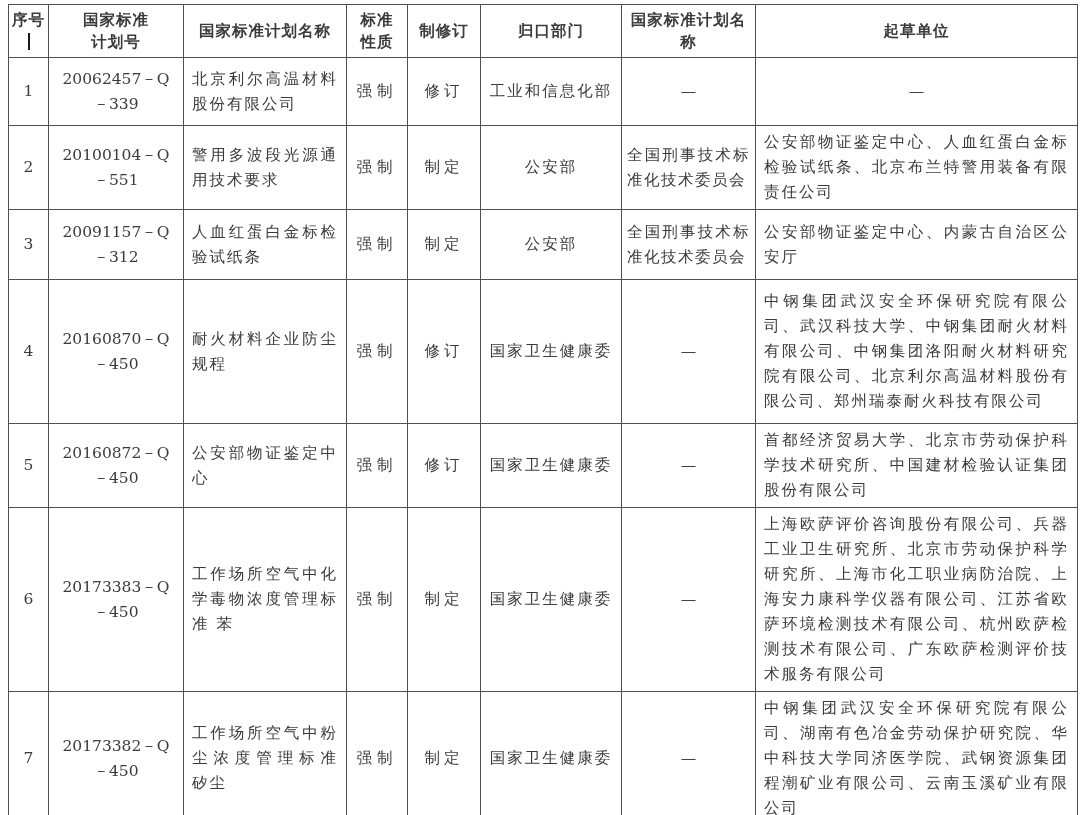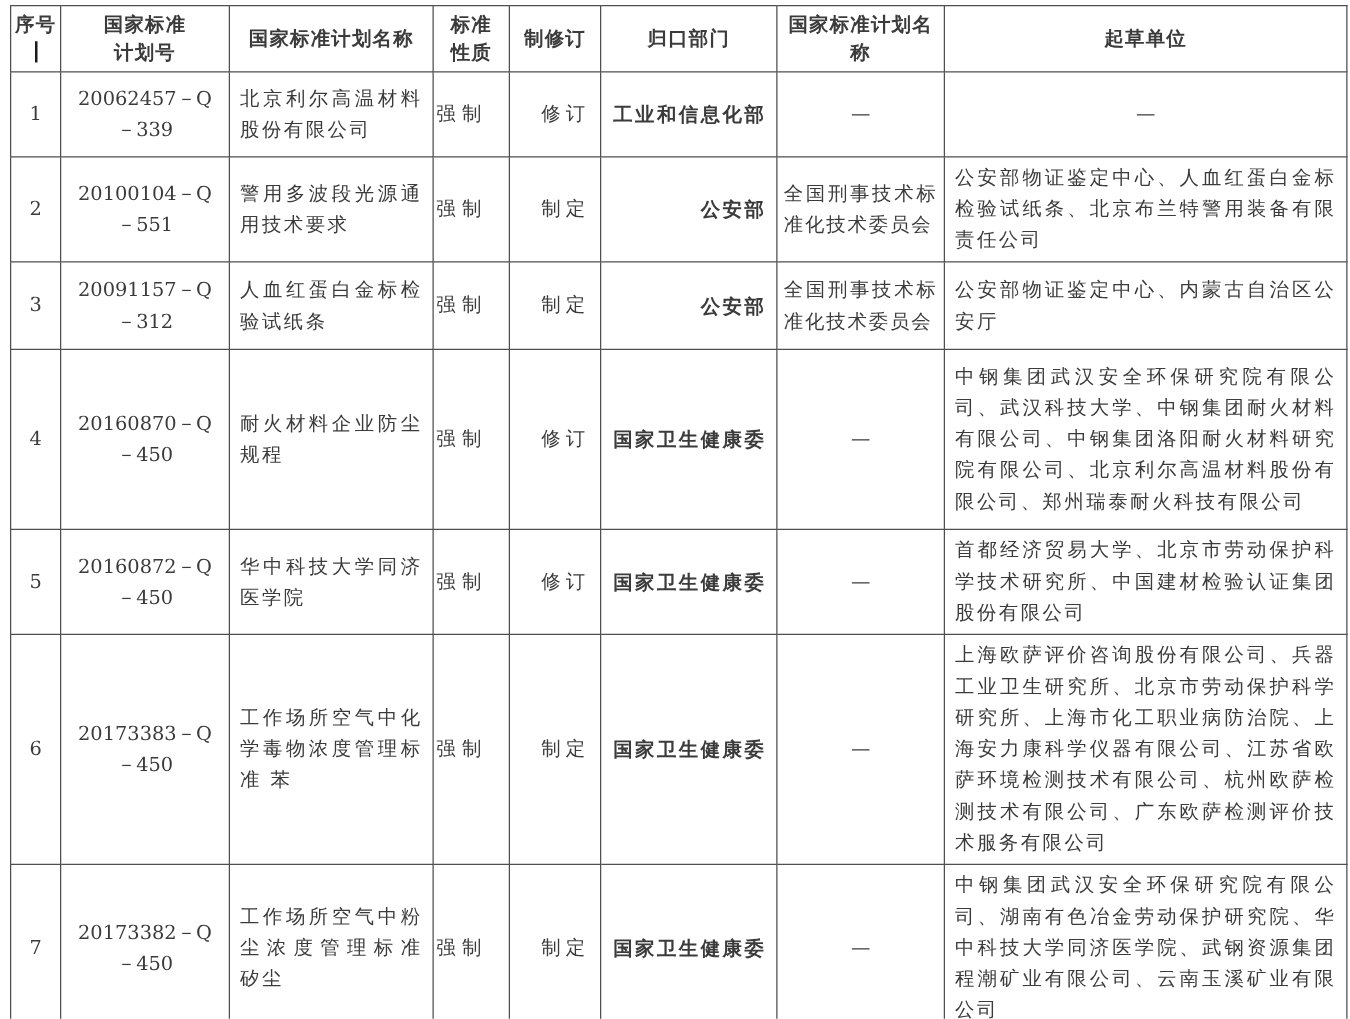--- a/index.html
+++ b/index.html
@@ -46,23 +46,23 @@
   .std-table td {
     font-family: "DejaVu Serif", "Liberation Serif", serif;
     font-size: 15.5px;
     line-height: 25px;
     padding: 4px 8px;
   }
   
   td.col-index   { text-align: center; padding: 4px 2px; letter-spacing: 0; }
   td.col-plan_no { text-align: center; padding: 4px 6px; letter-spacing: 0; word-break: break-all; }
   td.col-name    { text-align: justify; letter-spacing: 2px; }
-  td.col-nature  { padding: 4px 2px; letter-spacing: 5px; }
-  td.col-action  { text-align: right; letter-spacing: 4px; }
-  td.col-department { text-align: right; letter-spacing: 2px; font-weight: bold; }
+  td.col-nature  { text-align: center; padding: 4px 2px; letter-spacing: 5px; }
+  td.col-action  { text-align: center; letter-spacing: 4px; }
+  td.col-department { text-align: center; letter-spacing: 2px; }
   td.col-committee  { text-align: justify; letter-spacing: 1.5px; padding: 4px 5px; }
   td.col-drafters   { text-align: justify; letter-spacing: 2px; }
   td.dash-cell { text-align: center !important; letter-spacing: 0 !important; }
   .hdr-line { display: block; }
   .text-cursor {
     display: inline-block;
     width: 2px; height: 17px;
     background: var(--cursor-color);
     vertical-align: -3px;
     margin-left: 1px;
@@ -148,21 +148,21 @@
           <td class="col-name">耐火材料企业防尘规程</td>
           <td class="col-nature">强制</td>
           <td class="col-action">修订</td>
           <td class="col-department">国家卫生健康委</td>
           <td class="col-committee dash-cell">—</td>
           <td class="col-drafters">中钢集团武汉安全环保研究院有限公司、武汉科技大学、中钢集团耐火材料有限公司、中钢集团洛阳耐火材料研究院有限公司、北京利尔高温材料股份有限公司、郑州瑞泰耐火科技有限公司</td>
         </tr>
         <tr style="height: 84px;">
           <td class="col-index">5</td>
           <td class="col-plan_no">20160872－Q－450</td>
-          <td class="col-name">华中科技大学同济医学院</td>
+          <td class="col-name">公安部物证鉴定中心</td>
           <td class="col-nature">强制</td>
           <td class="col-action">修订</td>
           <td class="col-department">国家卫生健康委</td>
           <td class="col-committee dash-cell">—</td>
           <td class="col-drafters">首都经济贸易大学、北京市劳动保护科学技术研究所、中国建材检验认证集团股份有限公司</td>
         </tr>
         <tr style="height: 182px;">
           <td class="col-index">6</td>
           <td class="col-plan_no">20173383－Q－450</td>
           <td class="col-name">工作场所空气中化学毒物浓度管理标准 苯</td>

